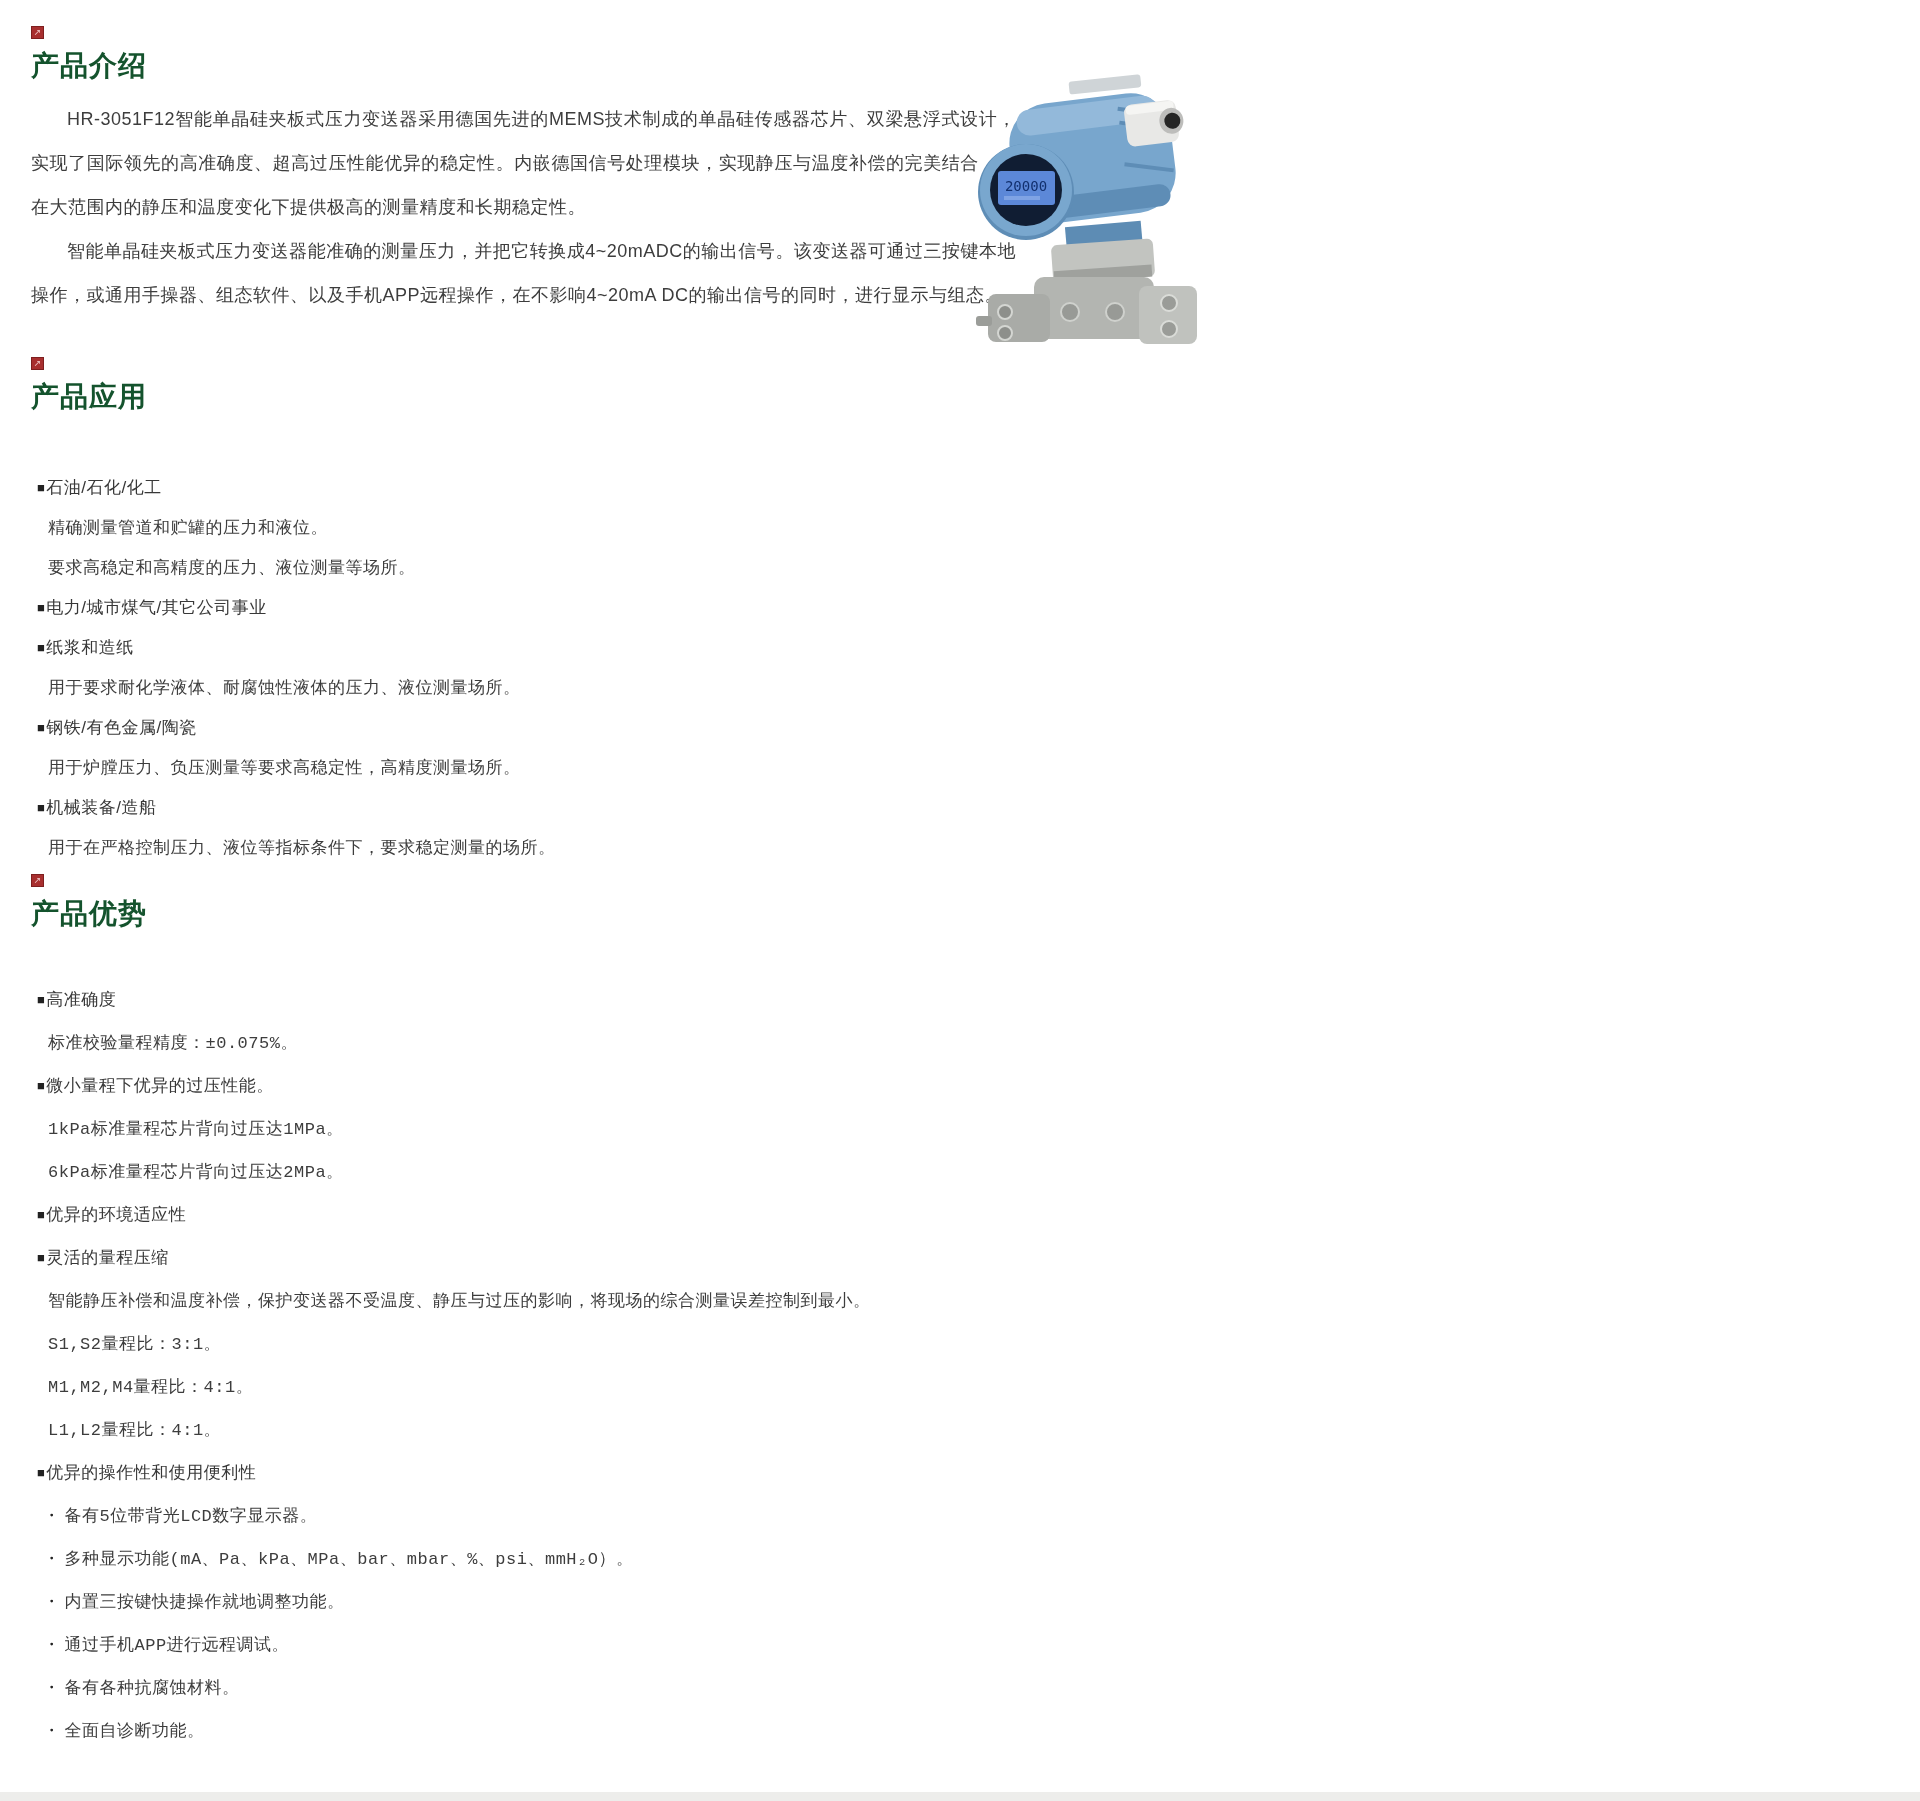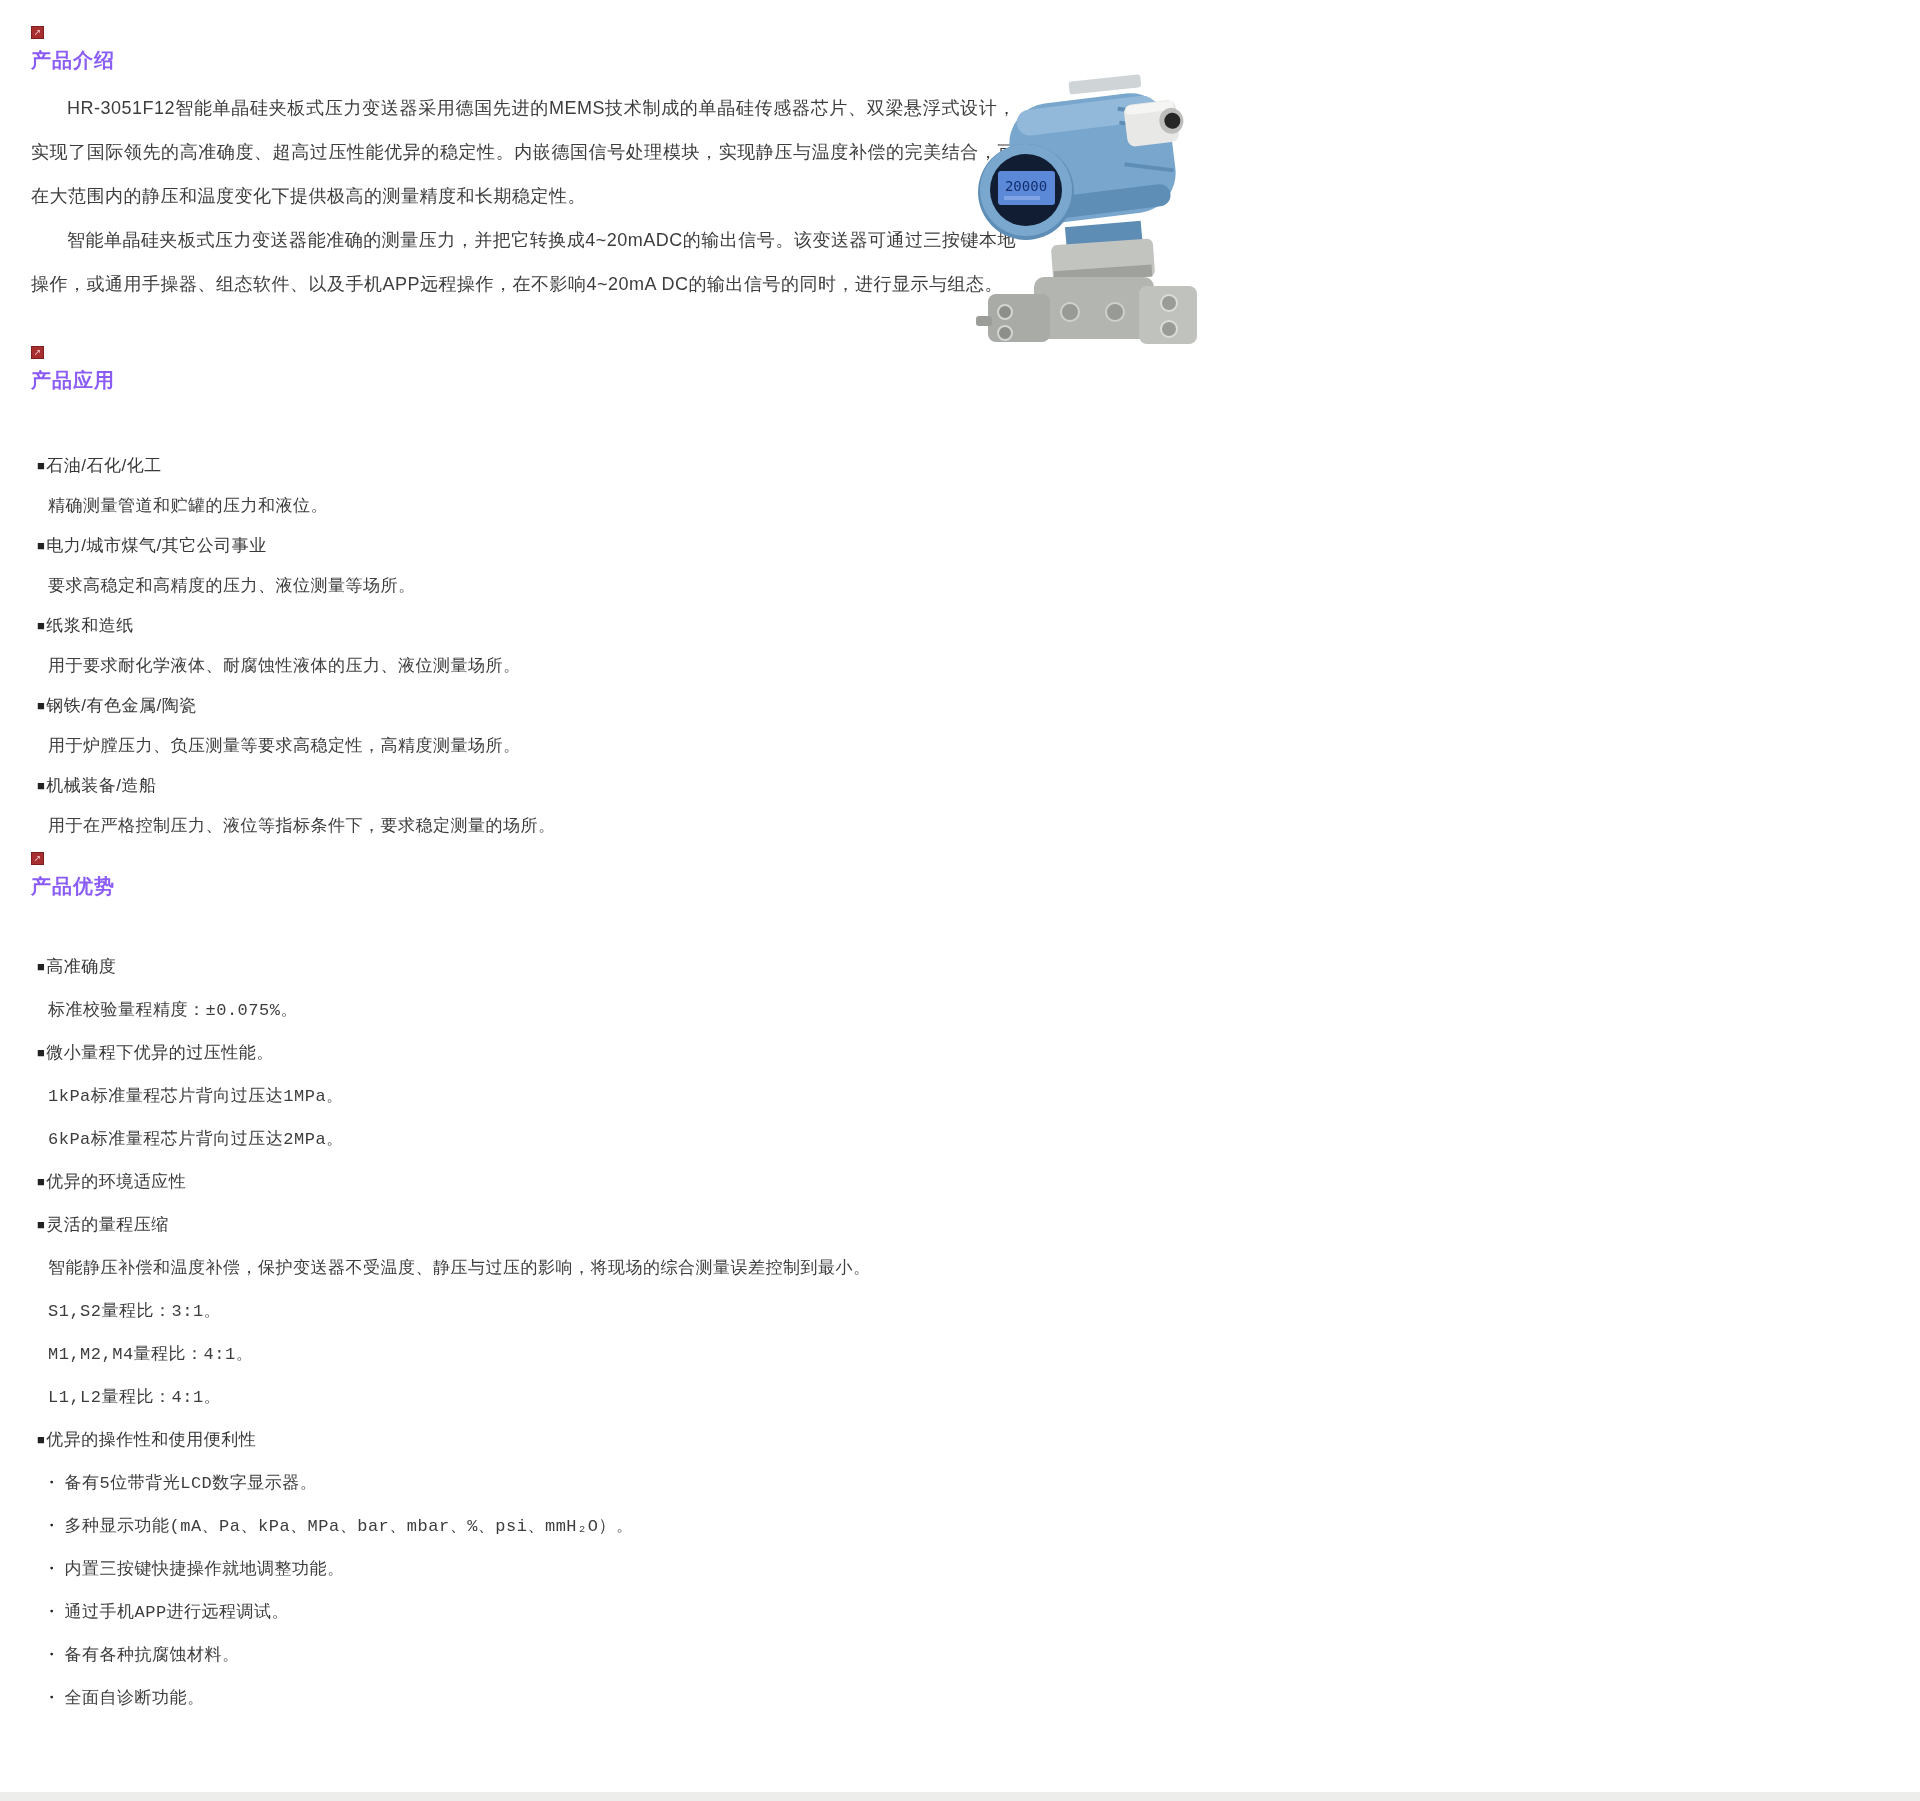--- a/index.html
+++ b/index.html
@@ -9,21 +9,21 @@
     color:#3f3f3f;overflow:hidden;
   }
   .content{padding:26px 0 0 31px;position:relative;width:1860px;}
   .anchor-icon{
     display:inline-block;width:13px;height:13px;
     background:#a82f2f;border:1px solid #7e1f1f;box-sizing:border-box;
     color:#f0c6c6;font-size:9px;line-height:11px;text-align:center;
     vertical-align:top;overflow:hidden;
   }
   .section-title{
-    font-size:20px;font-weight:bold;color:#8b5cf6;
+    font-size:28px;font-weight:bold;color:#14532d;
     margin:3px 0 0 0;letter-spacing:1px;
   }
   
   .intro-text{width:985px;margin-top:12px;}
   .intro-text p{
     margin:0;font-size:18px;line-height:44px;color:#3d3d3d;
     text-indent:2em;text-align:justify;letter-spacing:0.5px;
   }
   
   .sec-apps{margin-top:40px;}
@@ -55,22 +55,22 @@
         <p>智能单晶硅夹板式压力变送器能准确的测量压力，并把它转换成4~20mADC的输出信号。该变送器可通过三按键本地操作，或通用手操器、组态软件、以及手机APP远程操作，在不影响4~20mA DC的输出信号的同时，进行显示与组态。</p>
       </div>
   </div>
 
   <div class="section sec-apps">
     <span class="anchor-icon">↗</span>
     <div class="section-title">产品应用</div>
     <div class="apps-list" id="app-list">
         <div class="row label"><span class="bullet-square">■</span><span>石油/石化/化工</span></div>
         <div class="row desc">精确测量管道和贮罐的压力和液位。</div>
+        <div class="row desc">要求高稳定和高精度的压力、液位测量等场所。</div>
         <div class="row label"><span class="bullet-square">■</span><span>电力/城市煤气/其它公司事业</span></div>
-        <div class="row desc">要求高稳定和高精度的压力、液位测量等场所。</div>
         <div class="row label"><span class="bullet-square">■</span><span>纸浆和造纸</span></div>
         <div class="row desc">用于要求耐化学液体、耐腐蚀性液体的压力、液位测量场所。</div>
         <div class="row label"><span class="bullet-square">■</span><span>钢铁/有色金属/陶瓷</span></div>
         <div class="row desc">用于炉膛压力、负压测量等要求高稳定性，高精度测量场所。</div>
         <div class="row label"><span class="bullet-square">■</span><span>机械装备/造船</span></div>
         <div class="row desc">用于在严格控制压力、液位等指标条件下，要求稳定测量的场所。</div>
       </div>
   </div>
 
   <div class="section sec-adv">

